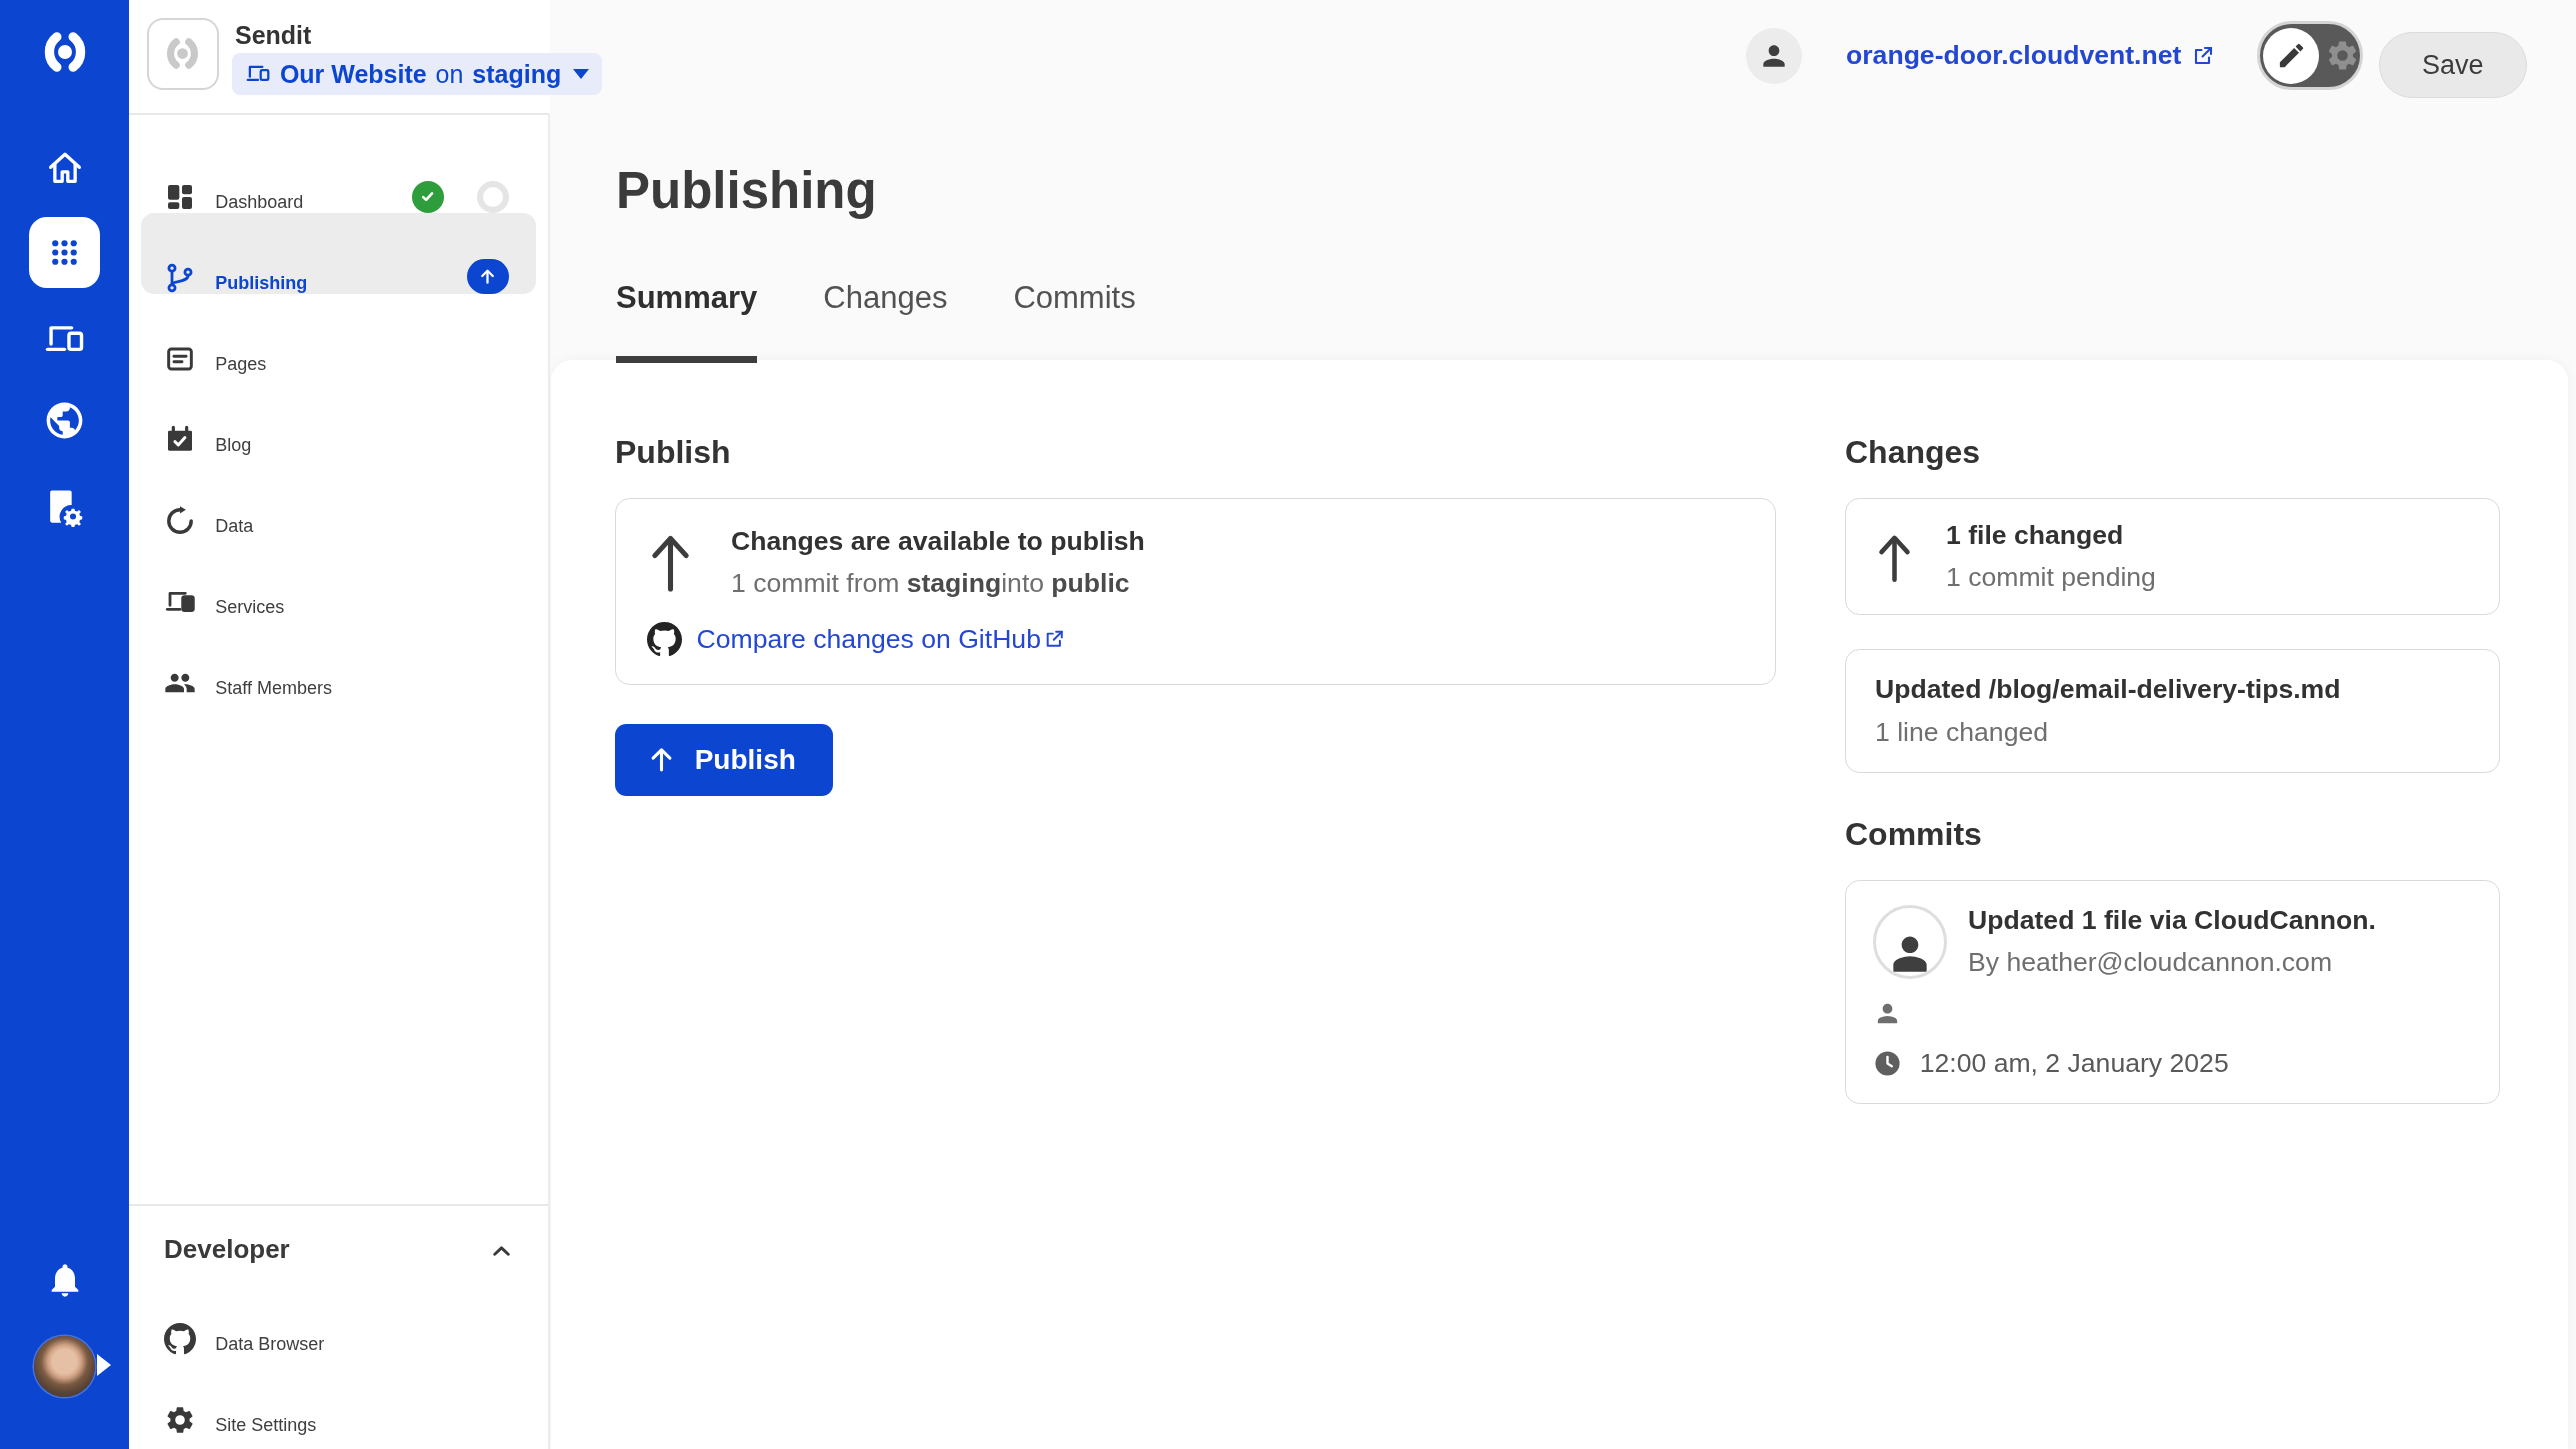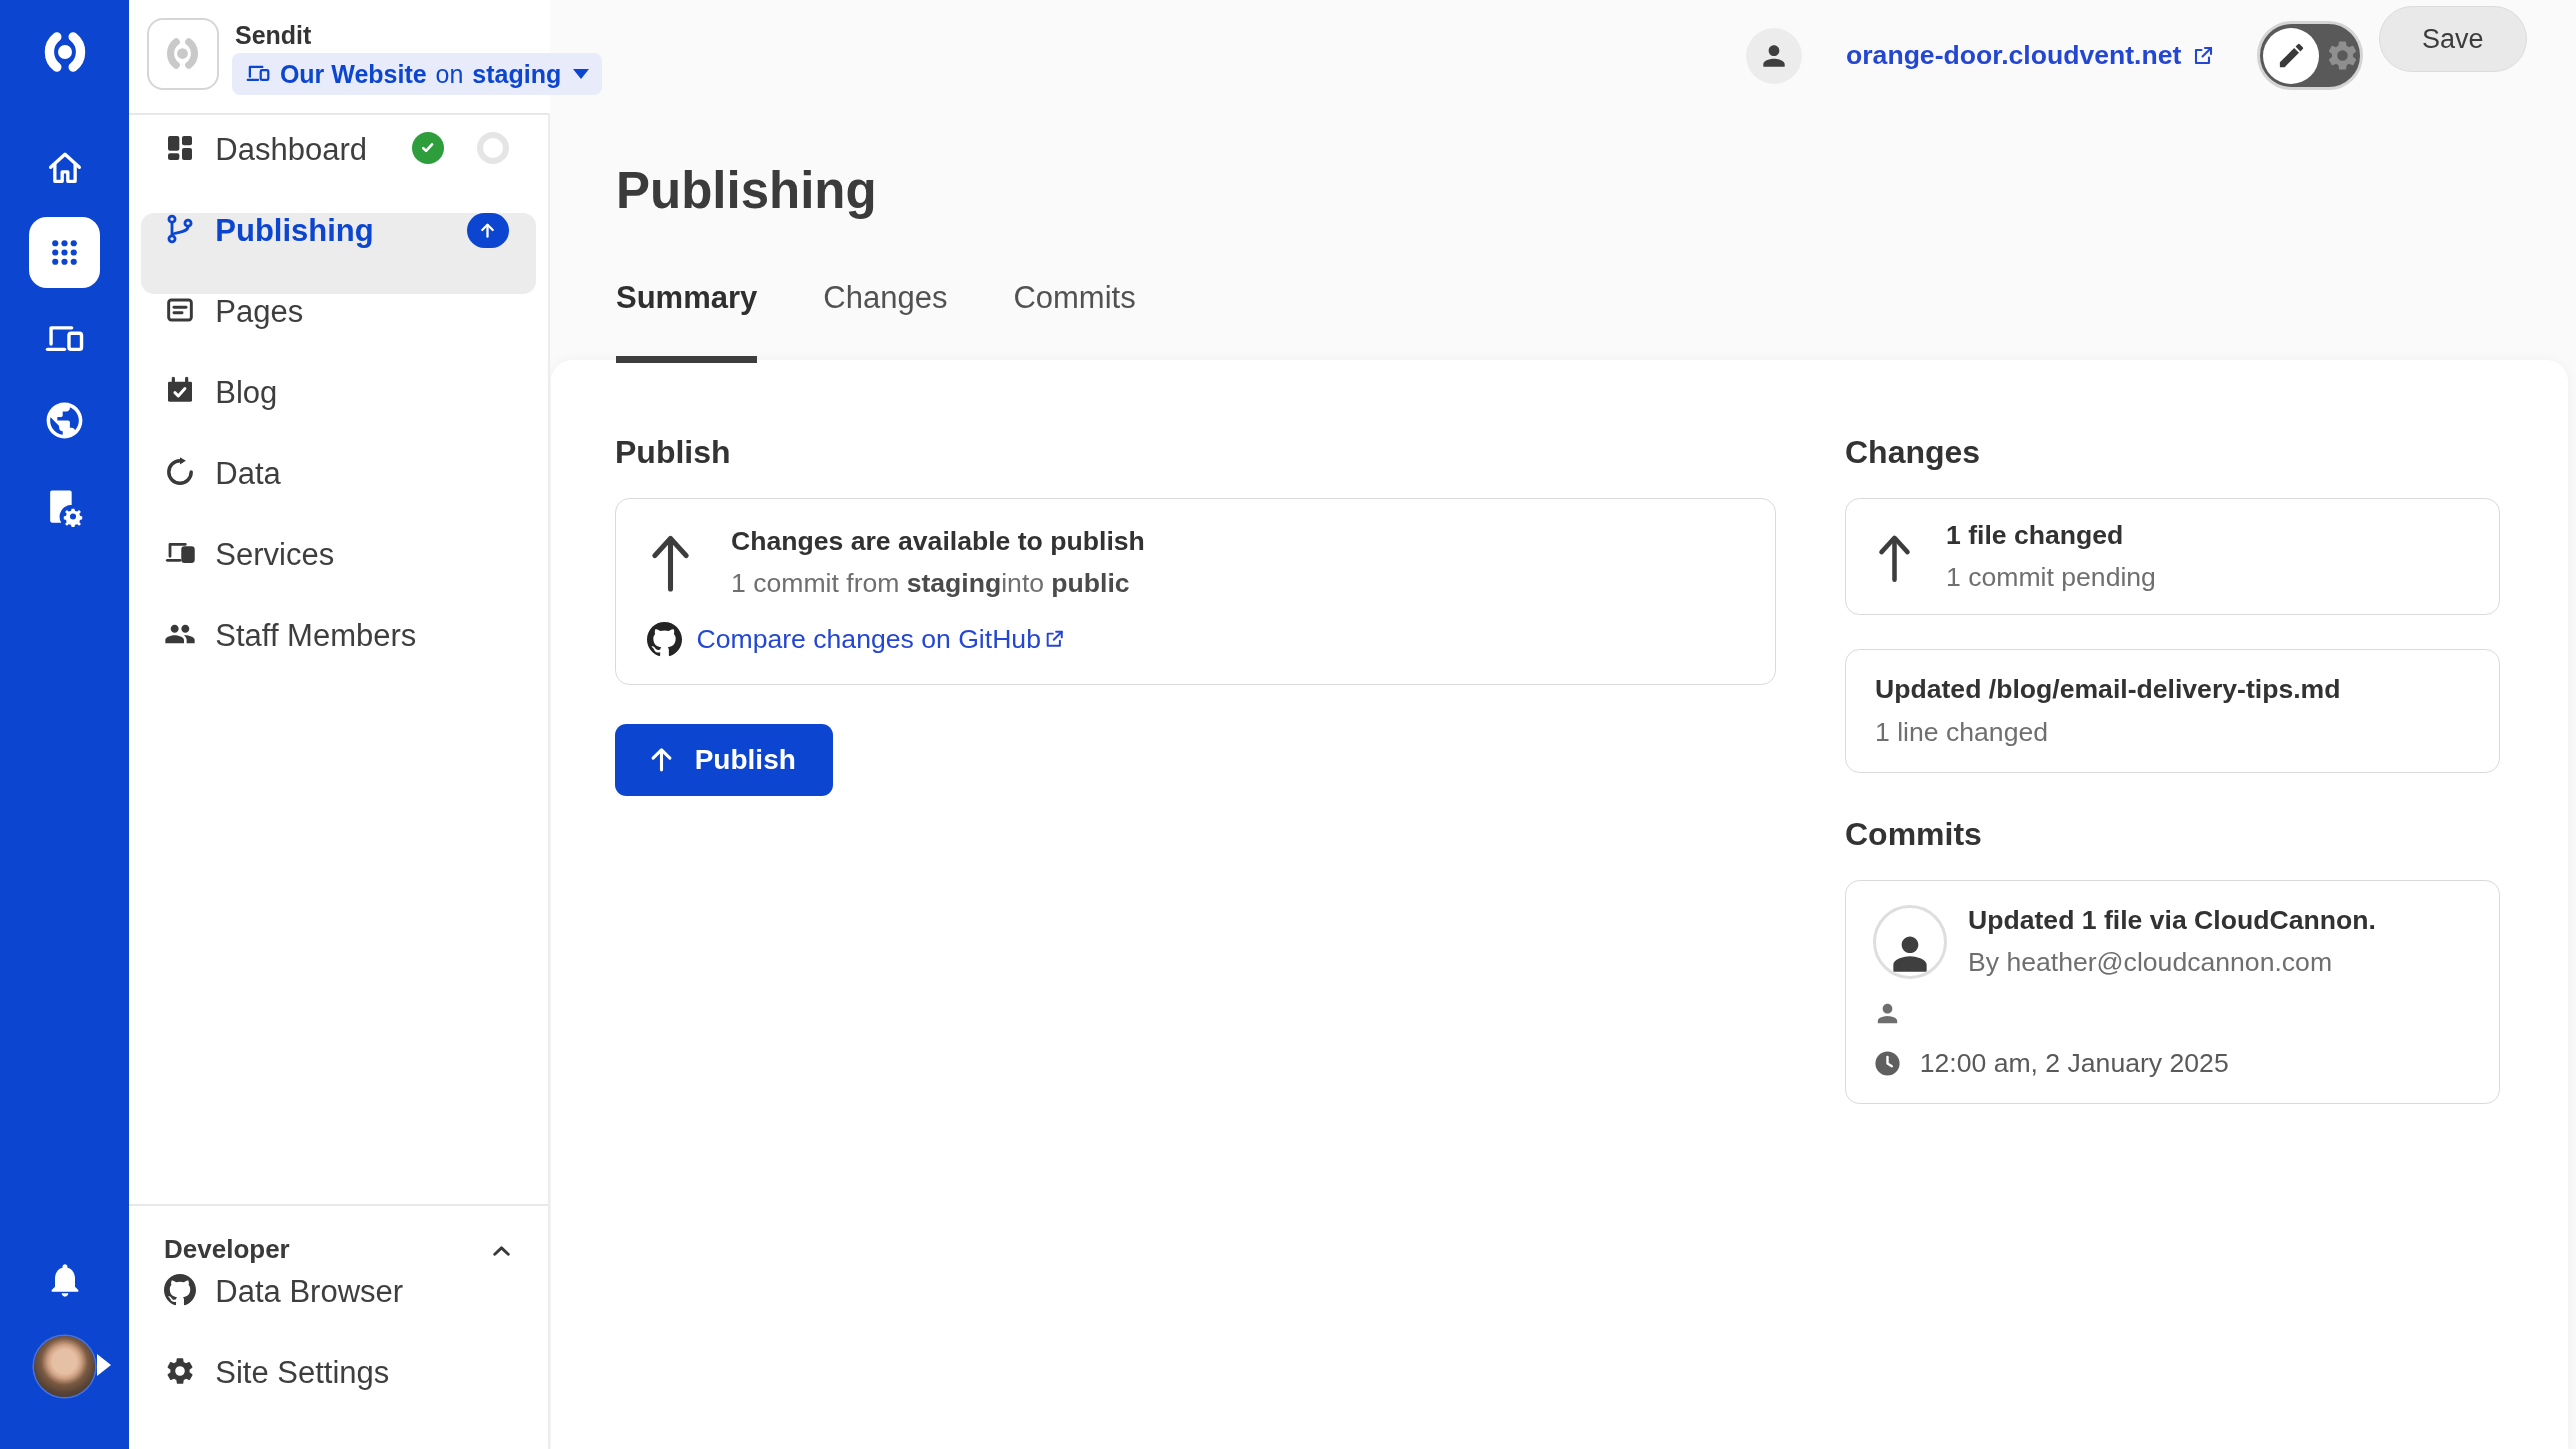--- a/index.html
+++ b/index.html
@@ -48,21 +48,21 @@
     background:var(--pill-bg,#e8ecfa); color:var(--brand-blue,#0c45cf);
     display:flex; align-items:center; gap:8.9px; padding:0 13px; font-size:25px; white-space:nowrap; cursor:pointer;
   }
   .site-switcher b{ font-weight:bold; }
   .caret-down{ width:0; height:0; border-left:8px solid transparent; border-right:8px solid transparent; border-top:10.5px solid var(--brand-blue,#0c45cf); margin-left:3.2px; }
   .sb-divider{ position:absolute; left:0; top:113px; width:100%; height:1.6px; background:#e8e8e8; }
 
   .nav{ position:absolute; left:0; top:132px; width:100%; }
   .nav-row{
     height:81px; margin:0 14.5px 0 12px; padding:0 26.6px 0 23px; border-radius:13px;
-    display:flex; align-items:flex-start; gap:19.3px; font-size:31px; color:#3e3e3e; cursor:pointer;
+    display:flex; align-items:flex-end; gap:19.3px; font-size:18px; color:#3e3e3e; cursor:pointer;
   }
   .nav-row .ic{ width:32px; height:32px; color:#393939; flex:0 0 auto; display:flex; }
   .nav-row.active{ background:var(--active-nav-bg,#ececec); color:var(--brand-blue,#0c45cf); font-weight:bold; }
   .nav-row.active .ic{ color:var(--brand-blue,#0c45cf); }
   .nav-row .grow{ flex:1; }
   .badge-check{ width:32px; height:32px; border-radius:50%; background:var(--success-green,#2e9e3c); display:flex; align-items:center; justify-content:center; }
   .badge-ring{ width:32px; height:32px; border-radius:50%; border:6.4px solid #e5e5e5; margin-left:13.7px; }
   .badge-up{ width:42px; height:35px; border-radius:17.7px; background:var(--brand-blue,#0c45cf); display:flex; align-items:center; justify-content:center; }
 
   .dev-divider{ position:absolute; left:0; top:1204px; width:100%; height:1.6px; background:#e8e8e8; }
@@ -83,21 +83,21 @@
     position:absolute; left:1846px; top:40px; display:flex; align-items:center; gap:9.7px;
     color:var(--link-blue,#2347d3); font-size:26.6px; font-weight:bold; text-decoration:none; cursor:pointer; z-index:5;
   }
   .mode-toggle{
     position:absolute; left:2257px; top:21px; width:106px; height:69px; border-radius:35px;
     background:var(--toggle-dark,#595959); border:3.2px solid #d4d4d4; display:flex; align-items:center; cursor:pointer; z-index:5;
   }
   .mode-knob{ width:56px; height:56px; border-radius:50%; background:#fff; margin-left:3.2px; display:flex; align-items:center; justify-content:center; color:#3a3a3a; }
   .mode-gear{ color:#8f8f8f; margin-left:5.6px; display:flex; }
   .save-btn{
-    position:absolute; left:2379px; top:6px; height:66px; padding:0 42px; border-radius:33px;
+    position:absolute; left:2379px; top:32px; height:66px; padding:0 42px; border-radius:33px;
     background:#e9e9e9; border:1.6px solid #dcdcdc; font-size:27px; color:#3c3c3c;
     display:flex; align-items:center; font-family:inherit; cursor:pointer; z-index:5;
   }
 
   
   .main-title{ position:absolute; left:616px; top:161px; font-size:51px; font-weight:bold; color:#3b3b3b; z-index:3; }
   .tabs{ position:absolute; left:616px; top:280px; display:flex; gap:66px; z-index:6; }
   .tab{ font-size:31px; color:#525252; padding-bottom:40px; cursor:pointer; }
   .tab.active{ color:#2f2f2f; font-weight:bold; border-bottom:7.2px solid #3d3d3d; }
 

